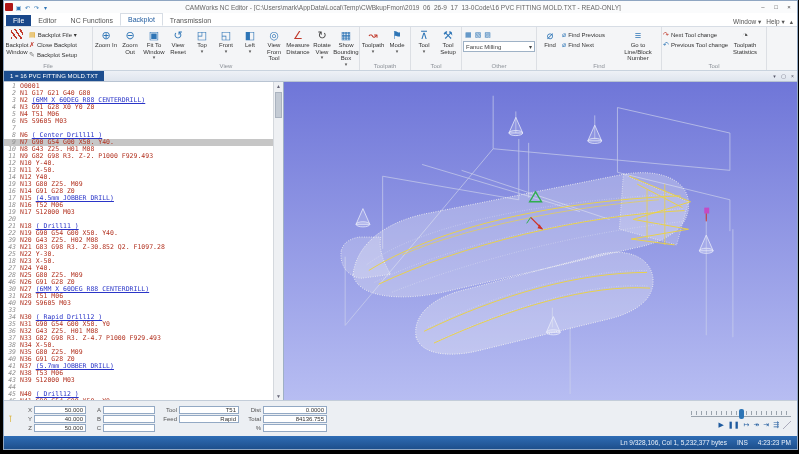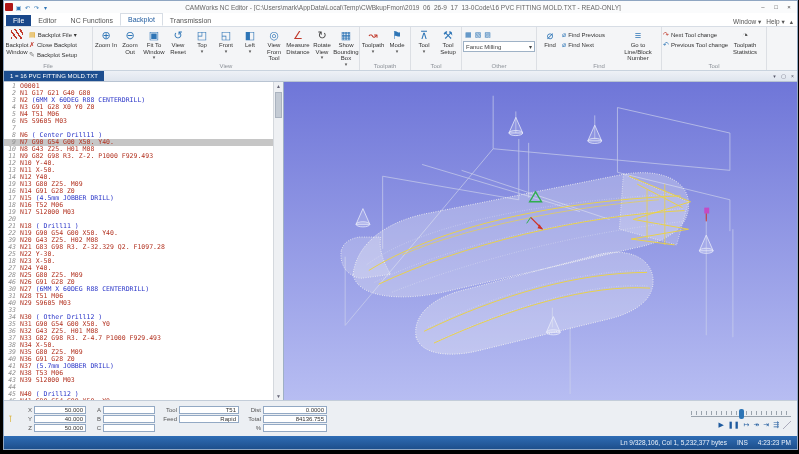--- a/index.html
+++ b/index.html
@@ -43,21 +43,21 @@
   .strip-sp{flex:1;}
   .stripbtn{width:9px;font-size:5px;line-height:10px;text-align:center;color:#556;}
   
   .main{flex:1;display:flex;min-height:0;}
   .editor{width:279px;background:#fff;border-right:1px solid #9fb0c4;position:relative;overflow:hidden;flex:0 0 auto;}
   .code{position:absolute;left:0;top:1px;right:9px;font-family:"DejaVu Sans Mono",monospace;font-size:6.5px;line-height:7px;}
   .ln{display:flex;white-space:pre;}
   .ln.hl{background:#c6c6c6;}
   .gut{width:12px;text-align:right;color:#909090;padding-right:4px;flex:0 0 auto;font-style:italic;}
   .ct{color:#b23220;}
-  .cm{color:#2a35c8;}
+  .cm{color:#2a35c8;text-decoration:underline;}
   .vsb{position:absolute;right:0;top:0;bottom:0;width:9px;background:#eef0f3;border-left:1px solid #d4d8dd;}
   .vsb .up,.vsb .dn{position:absolute;left:0;right:0;height:8px;font-size:5px;text-align:center;color:#667;line-height:8px;}
   .vsb .dn{bottom:0;}
   .thumb{position:absolute;left:1px;right:1px;top:10px;height:24px;background:#c4cbd4;border:1px solid #aab3bf;}
   .viewport{flex:1;position:relative;min-width:0;}
   .viewport svg{display:block;width:100%;height:100%;}
   
   .controlbar{height:35px;background:#eceff3;border-top:1px solid #c3cdd9;display:flex;align-items:center;
     padding:0 4px;gap:6px;font-size:6px;color:#444;flex:0 0 auto;}
   .cbicon{color:#d8a718;font-size:9px;width:9px;}
@@ -300,31 +300,31 @@
           <div class="ln"><span class="gut">14</span><span><span class="ct">N12 Y40.</span></span></div>
           <div class="ln"><span class="gut">19</span><span><span class="ct">N13 G80 Z25. M09</span></span></div>
           <div class="ln"><span class="gut">16</span><span><span class="ct">N14 G91 G28 Z0</span></span></div>
           <div class="ln"><span class="gut">17</span><span><span class="ct">N15 </span><span class="cm">(4.5mm JOBBER DRILL)</span></span></div>
           <div class="ln"><span class="gut">18</span><span><span class="ct">N16 T52 M06</span></span></div>
           <div class="ln"><span class="gut">19</span><span><span class="ct">N17 S12000 M03</span></span></div>
           <div class="ln"><span class="gut">20</span><span></span></div>
           <div class="ln"><span class="gut">21</span><span><span class="ct">N18 </span><span class="cm">( Drill11 )</span></span></div>
           <div class="ln"><span class="gut">22</span><span><span class="ct">N19 G90 G54 G00 X50. Y40.</span></span></div>
           <div class="ln"><span class="gut">39</span><span><span class="ct">N20 G43 Z25. H02 M08</span></span></div>
-          <div class="ln"><span class="gut">43</span><span><span class="ct">N21 G83 G98 R3. Z-32.329 Q2. F1097.28</span></span></div>
+          <div class="ln"><span class="gut">43</span><span><span class="ct">N21 G83 G98 R3. Z-30.852 Q2. F1097.28</span></span></div>
           <div class="ln"><span class="gut">25</span><span><span class="ct">N22 Y-30.</span></span></div>
           <div class="ln"><span class="gut">18</span><span><span class="ct">N23 X-50.</span></span></div>
           <div class="ln"><span class="gut">27</span><span><span class="ct">N24 Y40.</span></span></div>
           <div class="ln"><span class="gut">28</span><span><span class="ct">N25 G80 Z25. M09</span></span></div>
           <div class="ln"><span class="gut">46</span><span><span class="ct">N26 G91 G28 Z0</span></span></div>
           <div class="ln"><span class="gut">30</span><span><span class="ct">N27 </span><span class="cm">(6MM X 60DEG R88 CENTERDRILL)</span></span></div>
           <div class="ln"><span class="gut">31</span><span><span class="ct">N28 T51 M06</span></span></div>
           <div class="ln"><span class="gut">40</span><span><span class="ct">N29 S9605 M03</span></span></div>
           <div class="ln"><span class="gut">33</span><span></span></div>
-          <div class="ln"><span class="gut">34</span><span><span class="ct">N30 </span><span class="cm">( Other Drill12 )</span></span></div>
+          <div class="ln"><span class="gut">34</span><span><span class="ct">N30 </span><span class="cm">( Rapid Drill12 )</span></span></div>
           <div class="ln"><span class="gut">35</span><span><span class="ct">N31 G90 G54 G00 X50. Y0</span></span></div>
           <div class="ln"><span class="gut">36</span><span><span class="ct">N32 G43 Z25. H01 M08</span></span></div>
           <div class="ln"><span class="gut">37</span><span><span class="ct">N33 G82 G98 R3. Z-4.7 P1000 F929.493</span></span></div>
           <div class="ln"><span class="gut">38</span><span><span class="ct">N34 X-50.</span></span></div>
           <div class="ln"><span class="gut">39</span><span><span class="ct">N35 G80 Z25. M09</span></span></div>
           <div class="ln"><span class="gut">40</span><span><span class="ct">N36 G91 G28 Z0</span></span></div>
           <div class="ln"><span class="gut">41</span><span><span class="ct">N37 </span><span class="cm">(5.7mm JOBBER DRILL)</span></span></div>
           <div class="ln"><span class="gut">42</span><span><span class="ct">N38 T53 M06</span></span></div>
           <div class="ln"><span class="gut">43</span><span><span class="ct">N39 S12000 M03</span></span></div>
           <div class="ln"><span class="gut">44</span><span></span></div>

